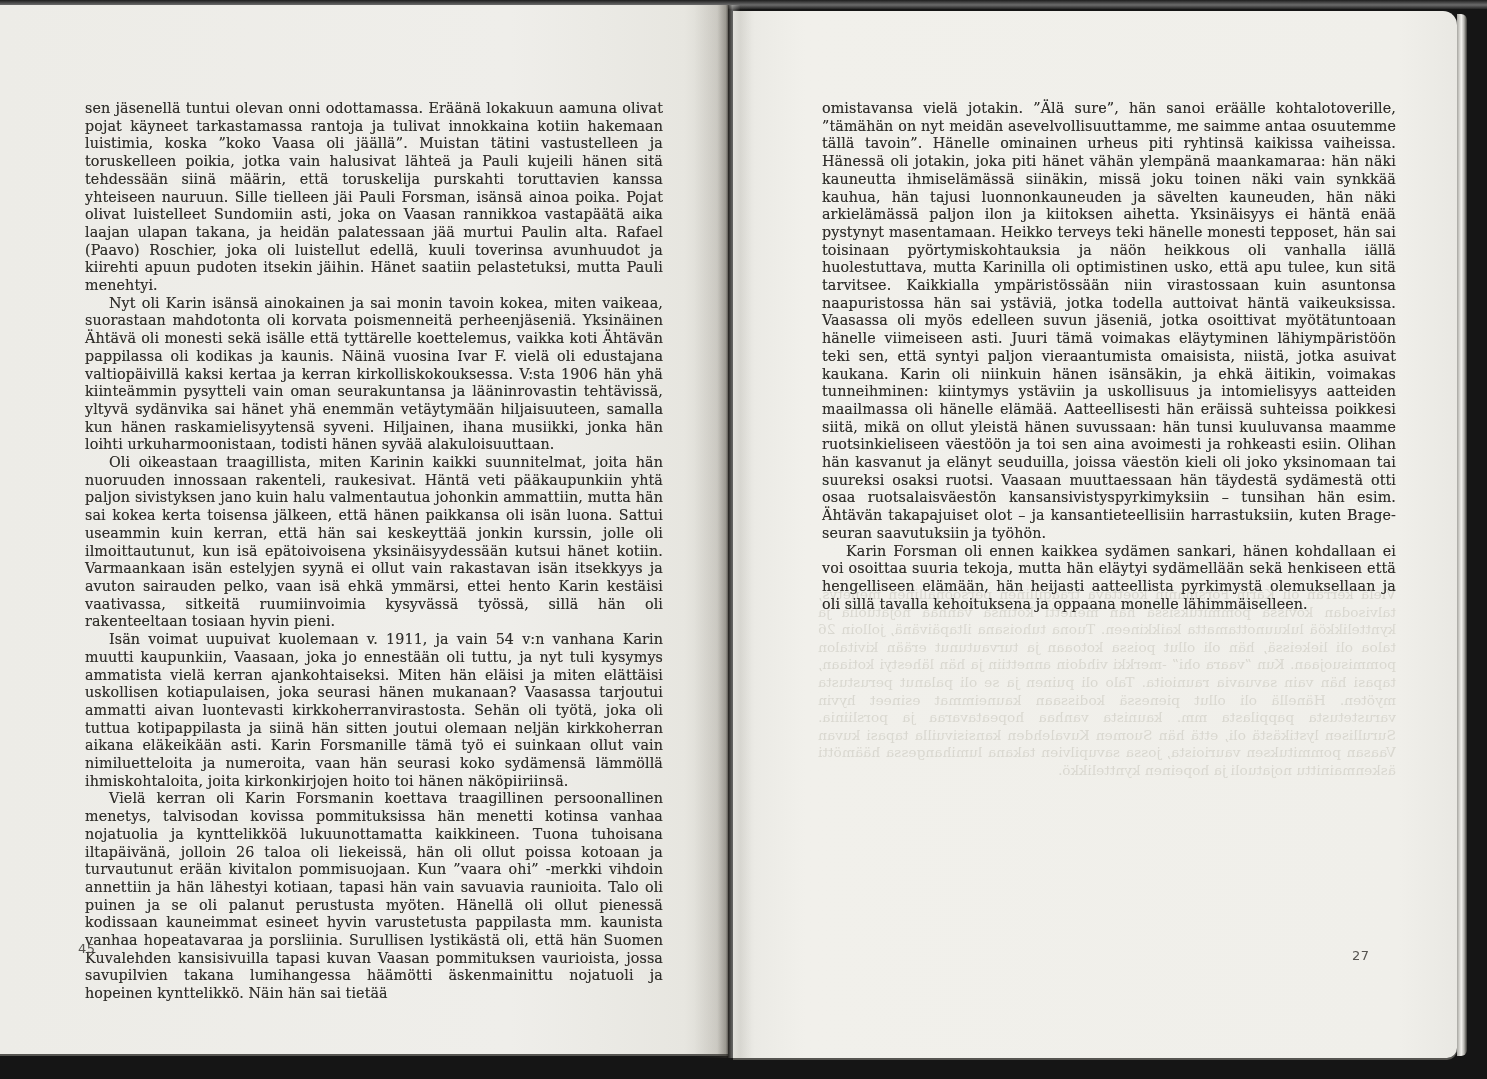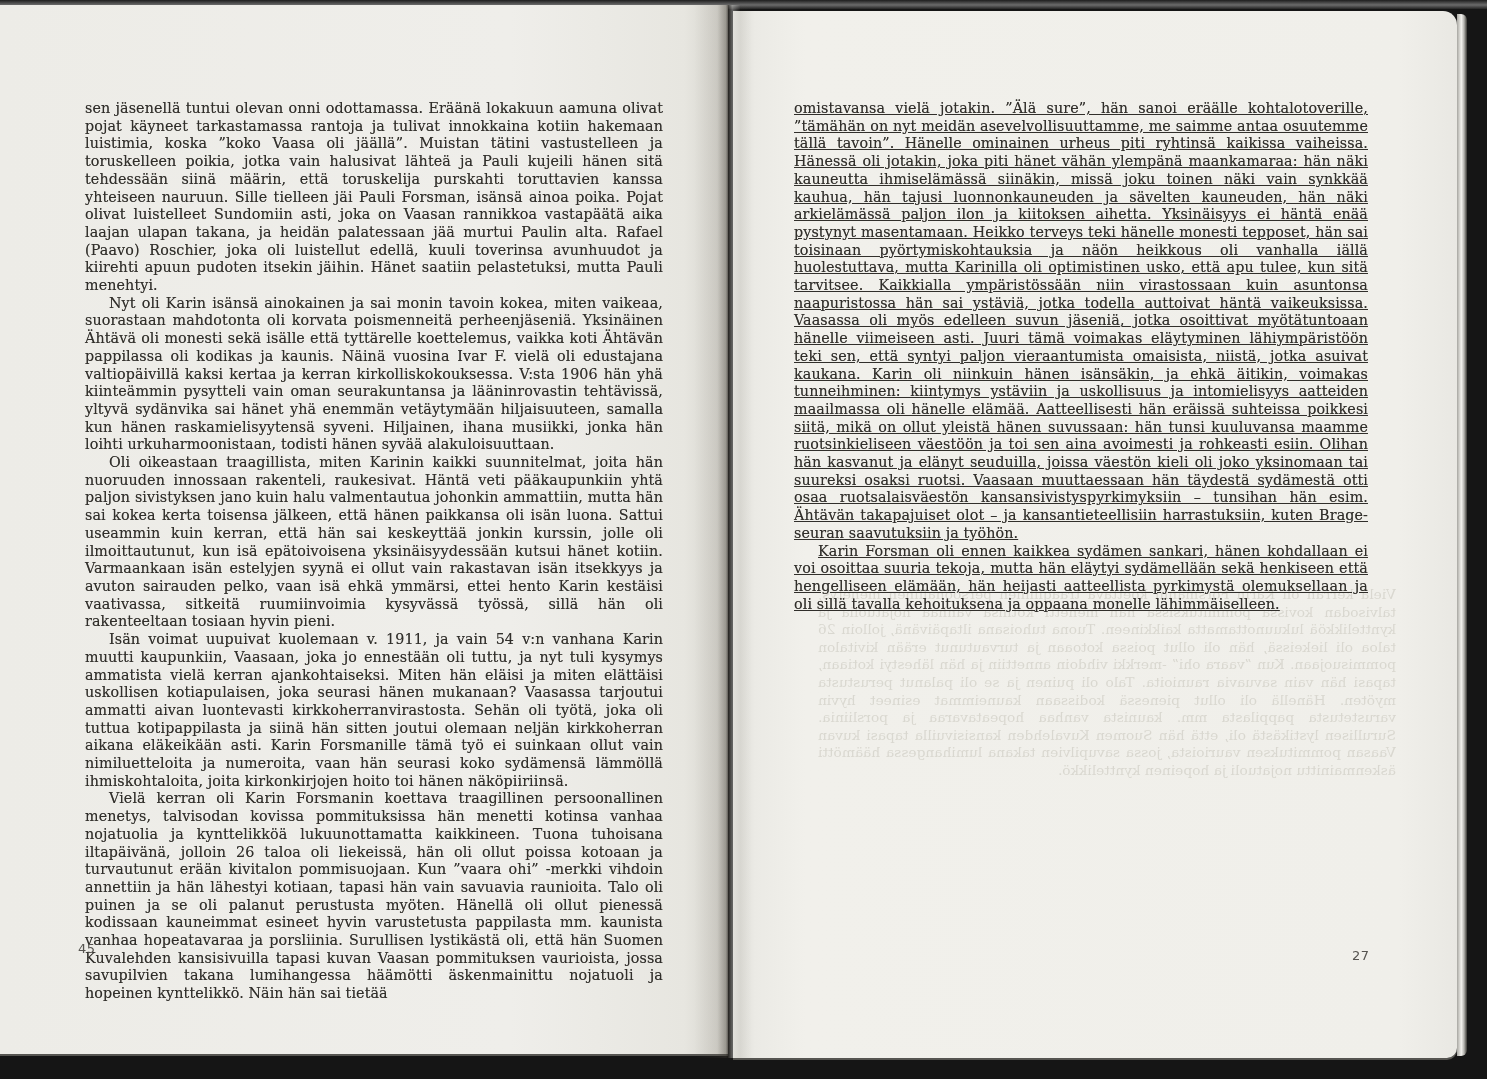--- a/index.html
+++ b/index.html
@@ -48,21 +48,21 @@
     position:absolute;
     text-align:justify;
     font-size:14.3px;line-height:17.7px;
     color:#312f2b;
     letter-spacing:.1px;
     text-shadow:0 0 .4px rgba(49,47,43,.55);
   }
   .textblock p{margin:0;text-indent:24px;}
   .textblock p.noindent{text-indent:0;}
   .tb-left{left:85px;top:100px;width:578px;}
-  .tb-right{left:794px;top:100px;width:574px;text-decoration:underline;}
+  .tb-right{left:822px;top:100px;width:574px;}
 
   .pagenum{
     position:absolute;
     font-family:"DejaVu Sans","Liberation Sans",sans-serif;
     font-size:13px;color:#55534f;letter-spacing:.5px;
   }
   .pn-left{left:78px;top:941px;}
   .pn-right{left:1352px;top:948px;}
 
   .bleed{

